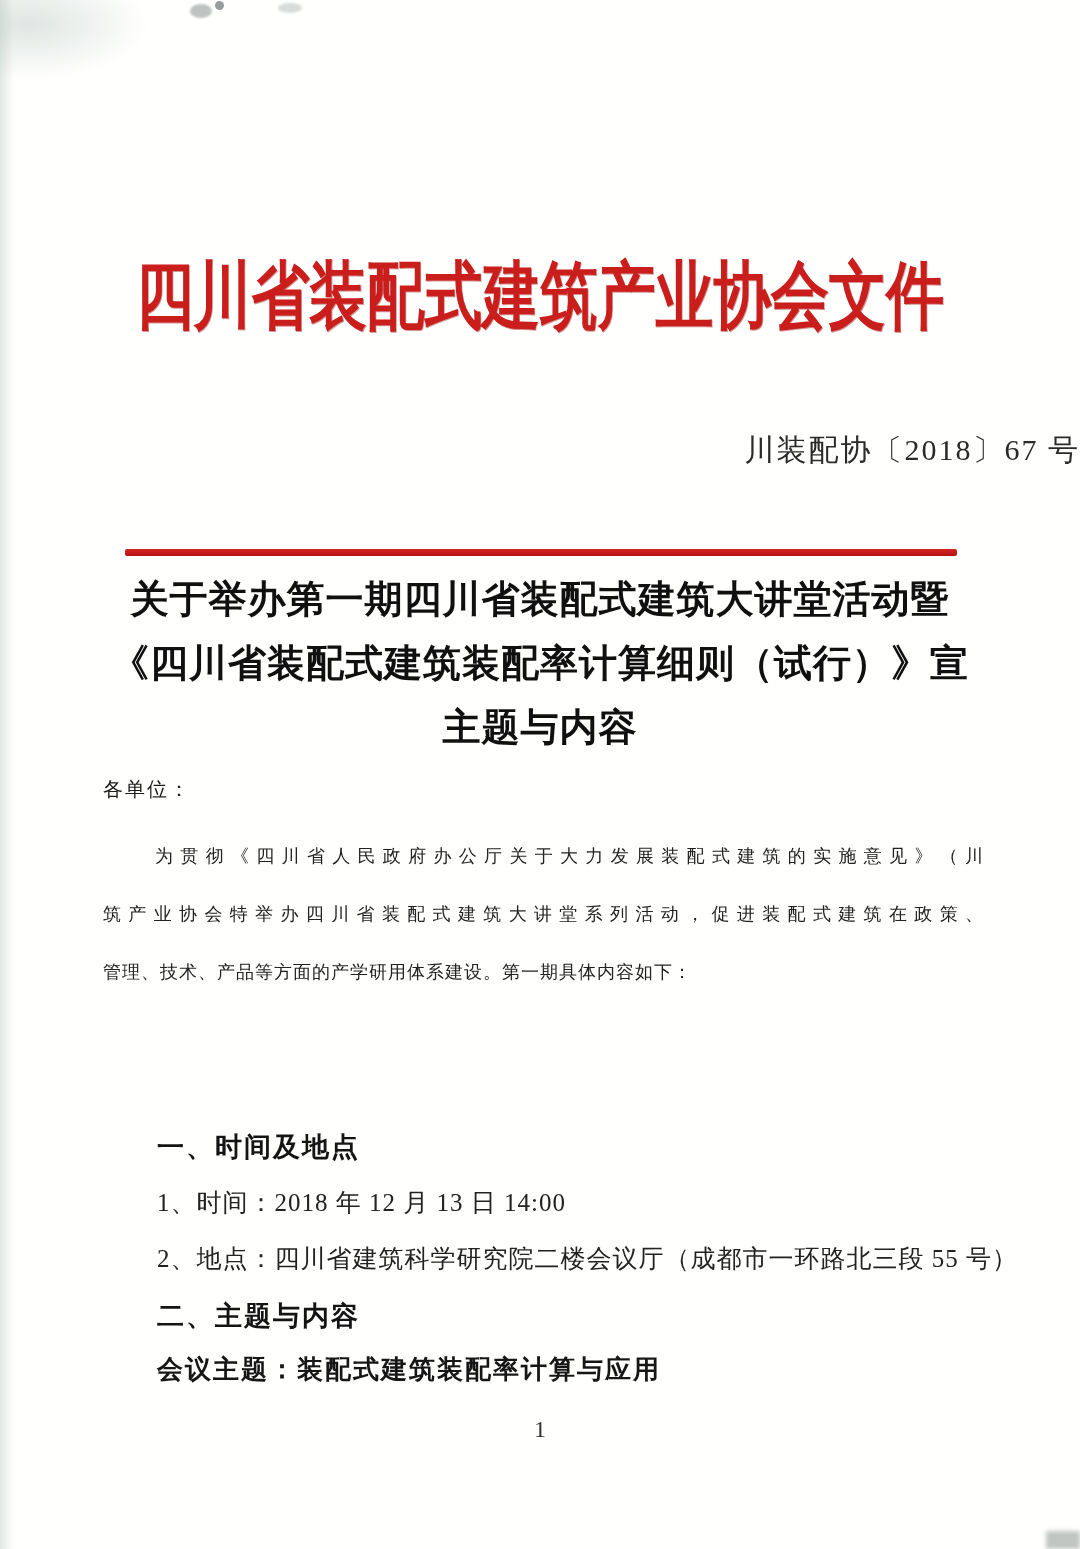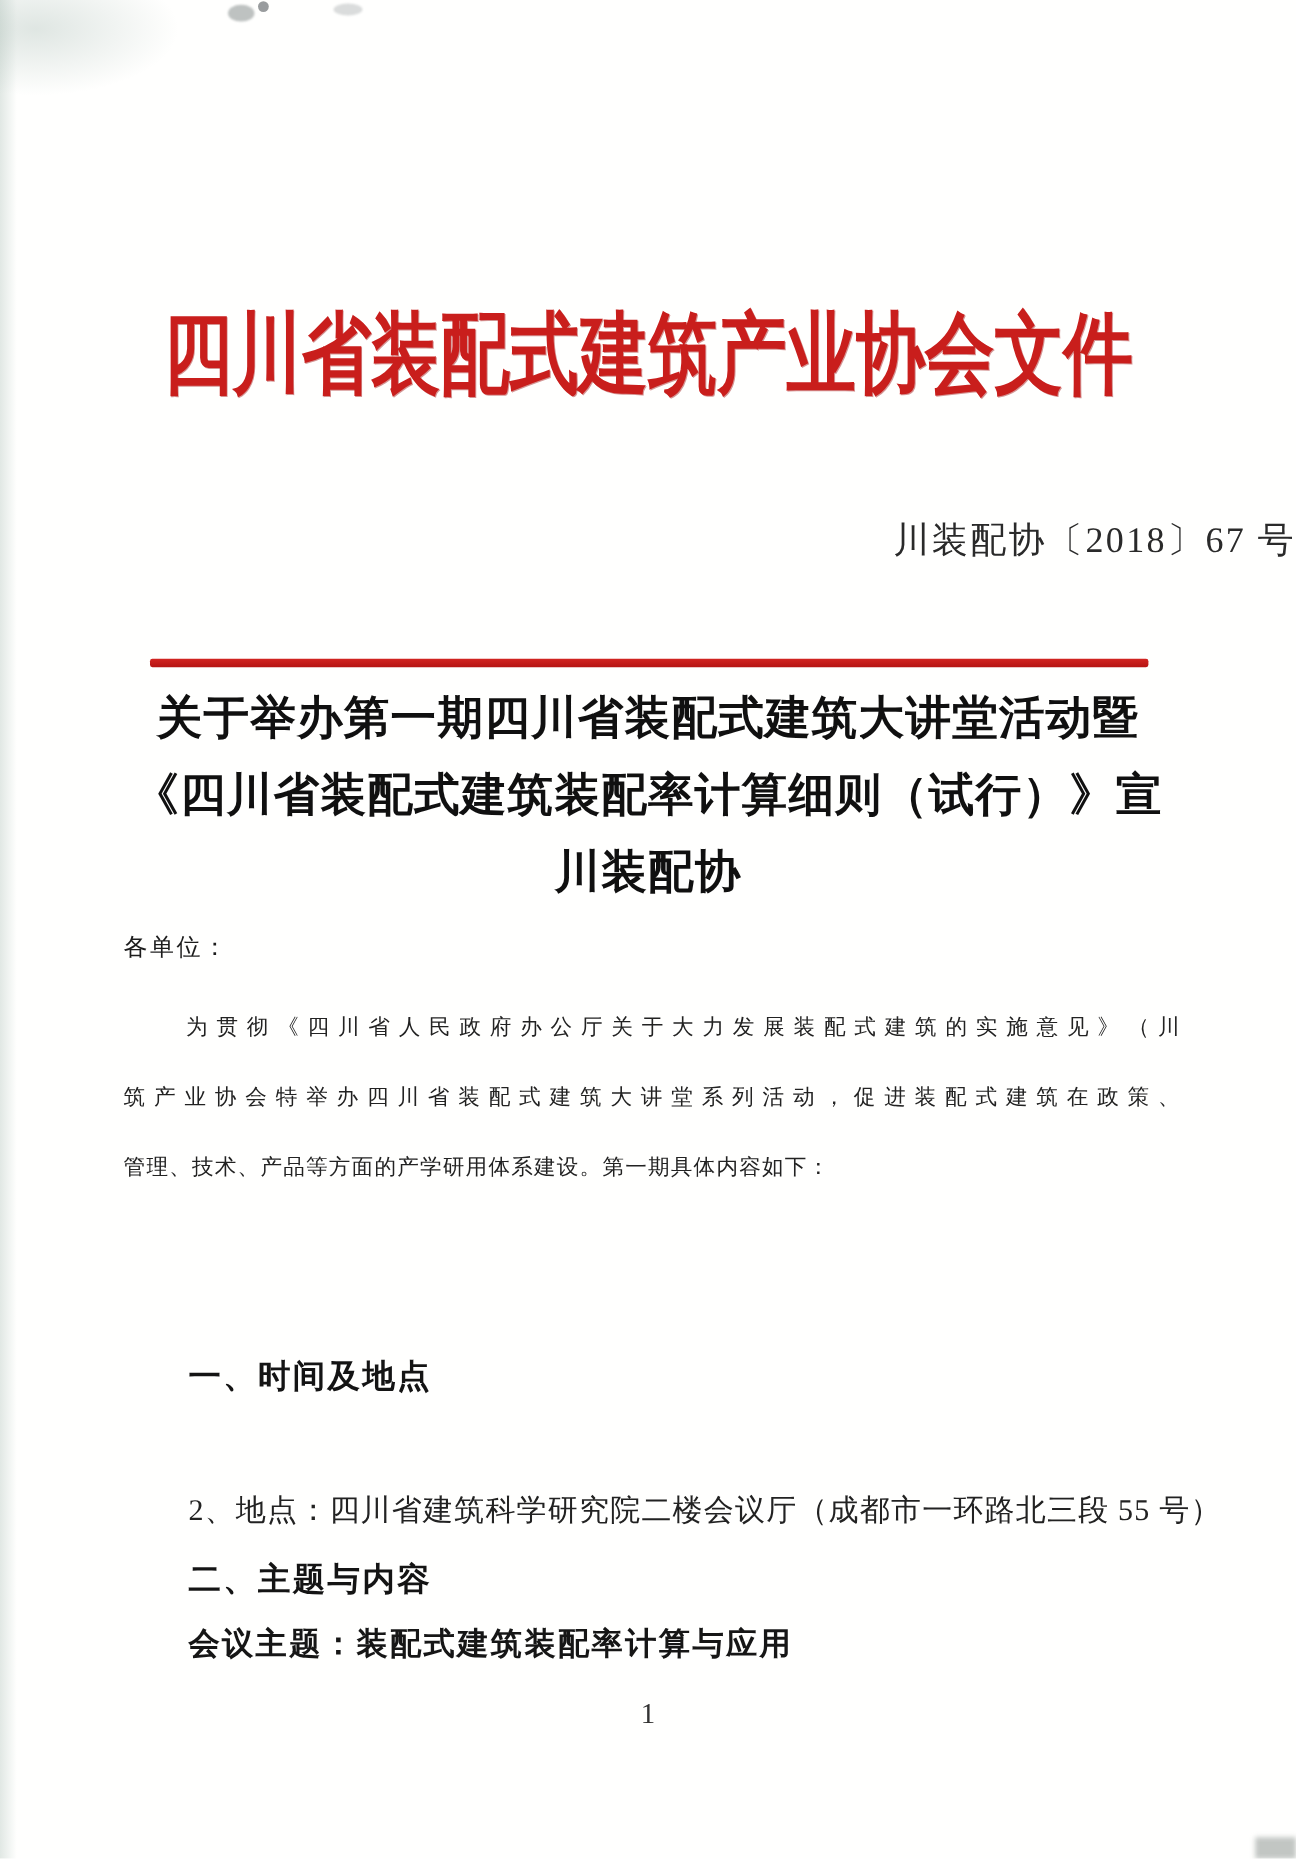--- a/index.html
+++ b/index.html
@@ -112,32 +112,33 @@
 
   <div class="org-header">四川省装配式建筑产业协会文件</div>
 
   <div class="doc-number">川装配协〔2018〕67 号</div>
 
   <div class="red-line"></div>
 
   <div class="notice-title">
     <div class="tline">关于举办第一期四川省装配式建筑大讲堂活动暨</div>
     <div class="tline">《四川省装配式建筑装配率计算细则（试行）》宣</div>
-    <div class="tline">川装配协</div>
+    <div class="tline">主题与内容</div>
   </div>
 
   <div class="salutation">各单位：</div>
 
   <div class="paragraph">
     <div class="pline first">为贯彻《四川省人民政府办公厅关于大力发展装配式建筑的实施意见》（川</div>
     <div class="pline">筑产业协会特举办四川省装配式建筑大讲堂系列活动，促进装配式建筑在政策、</div>
     <div class="pline last">管理、技术、产品等方面的产学研用体系建设。第一期具体内容如下：</div>
   </div>
 
   <div class="sec-heading sec-1">一、时间及地点</div>
+  <div class="list-item item-1">1、时间：2018 年 12 月 13 日 14:00</div>
   <div class="list-item item-2">2、地点：四川省建筑科学研究院二楼会议厅（成都市一环路北三段 55 号）</div>
 
   <div class="sec-heading sec-2">二、主题与内容</div>
   <div class="topic-line">会议主题：装配式建筑装配率计算与应用</div>
 
   <div class="page-number">1</div>
 
 </div>
 
 </body></html>

